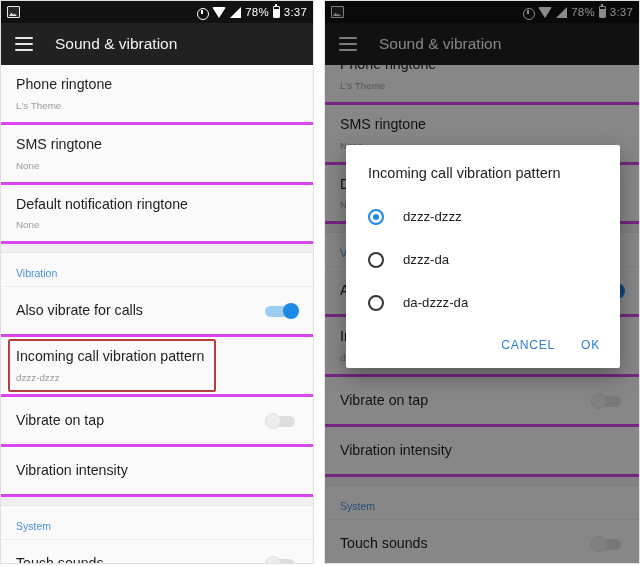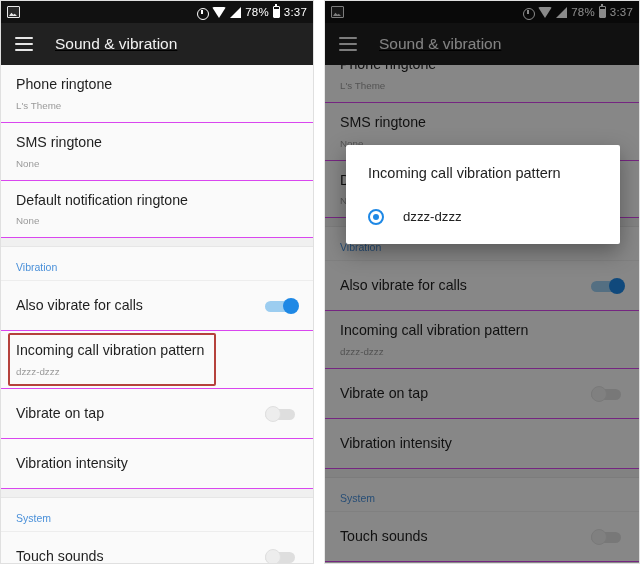--- a/index.html
+++ b/index.html
@@ -98,32 +98,31 @@
   
   .appbar {
     height: 42px;
     background: #212121;
     display: flex;
     align-items: center;
     padding-left: 14px;
     gap: 22px;
     position: relative;
     z-index: 3;
-    text-decoration: underline;
   }
   .hamburger { width: 18px; display: flex; flex-direction: column; gap: 4px; cursor: pointer; }
   .hamburger span { display: block; height: 2px; background: #e6e6e6; border-radius: 1px; }
   .appbar-title { color: #f2f2f2; font-size: 15.5px; }
 
   
   .content { background: #fafafa; position: relative; }
   .row {
     min-height: 50px;
     padding: 11px 14px 11px 15px;
-    border-bottom: 1px solid #d946ef;
+    border-bottom: 3px solid #d946ef;
     display: flex;
     align-items: center;
     background: #fafafa;
   }
   .row-text { flex: 1; min-width: 0; }
   .row-title { font-size: 14.2px; color: #1f1f1f; line-height: 1.25; }
   .row-sub { font-size: 9.8px; color: #9a9a9a; margin-top: 6px; }
   .section-head {
     padding: 14px 15px 7px 15px;
     font-size: 10.5px;
@@ -414,17 +413,29 @@
 
     <div class="scrim"></div>
 
     <div class="dialog">
       <div class="dlg-title">Incoming call vibration pattern</div>
 
       <div class="dlg-opt">
         <span class="radio sel"></span>
         <span class="dlg-opt-label">dzzz-dzzz</span>
       </div>
-
+      <div class="dlg-opt">
+        <span class="radio"></span>
+        <span class="dlg-opt-label">dzzz-da</span>
+      </div>
+      <div class="dlg-opt">
+        <span class="radio"></span>
+        <span class="dlg-opt-label">da-dzzz-da</span>
+      </div>
+
+      <div class="dlg-actions">
+        <button class="dlg-btn">CANCEL</button>
+        <button class="dlg-btn">OK</button>
+      </div>
     </div>
 
   </div>
 </div>
 
 </body></html>

